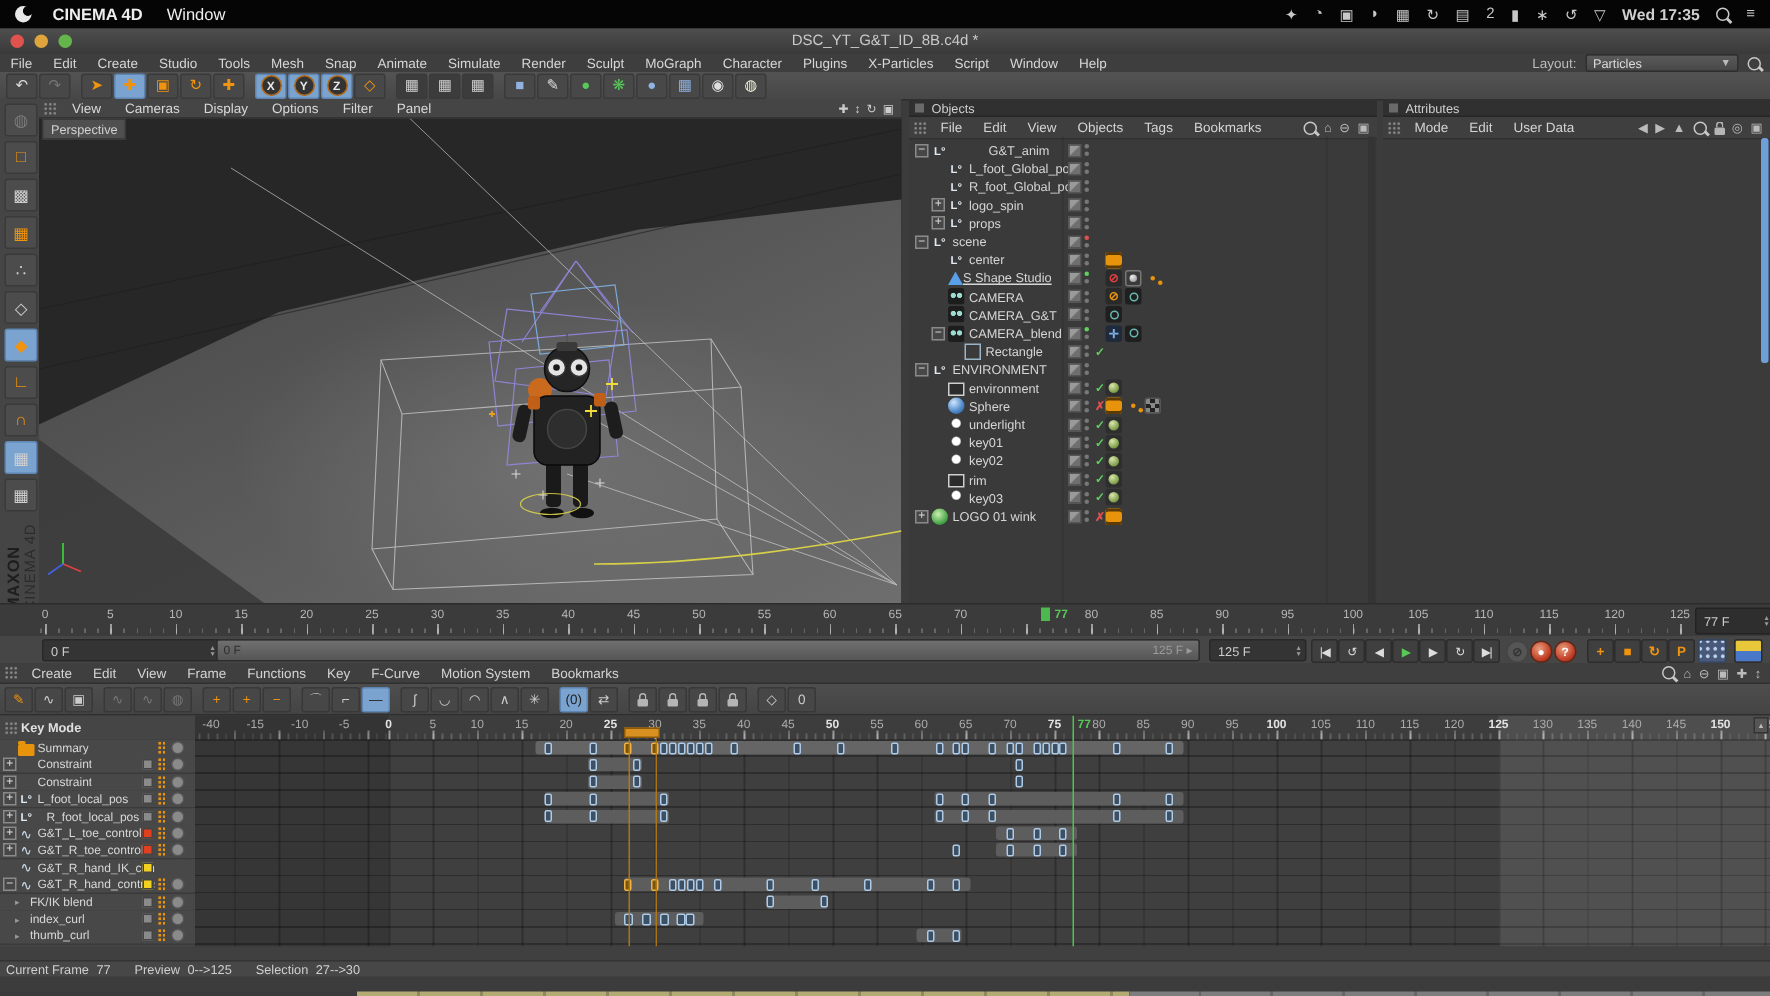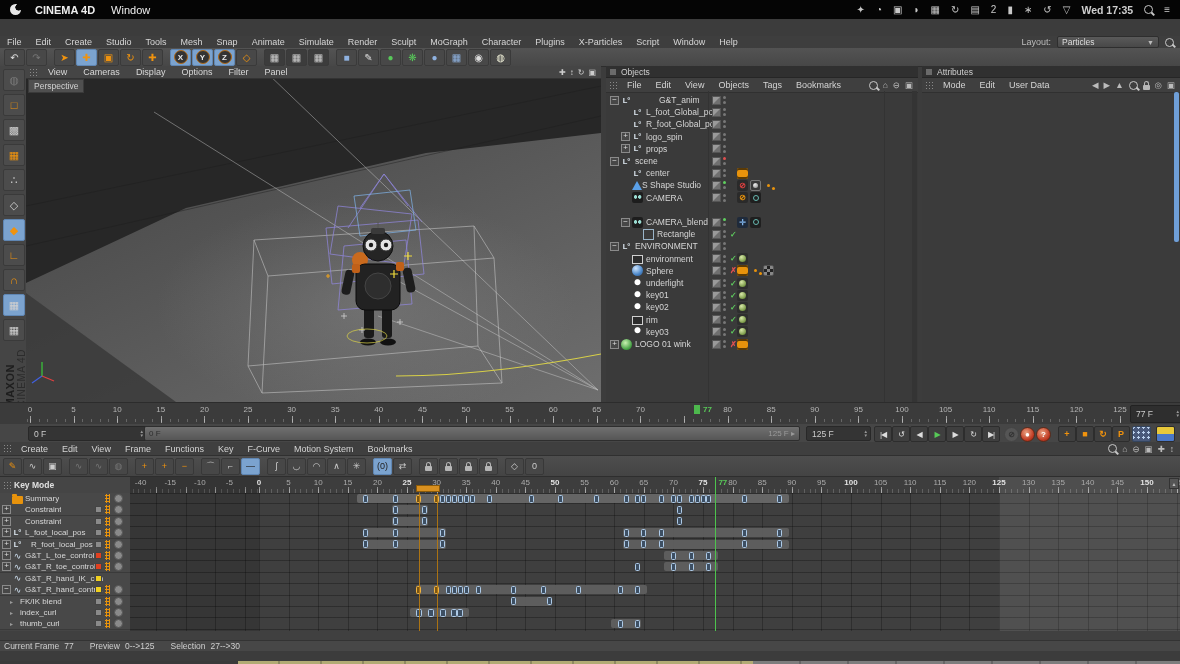--- a/index.html
+++ b/index.html
@@ -232,20 +232,26 @@
           <span class="sic">∗</span>
           <span class="sic">↺</span>
           <span class="sic">▽</span>
         </span>
       <span style="font-size:10.5px;font-weight:bold;">Wed 17:35</span>
       <span class="magico"></span>
       <span style="font-size:10px;">≡</span>
     </span>
   </div>
 
+  <div id="titlebar" class="abs">
+    <span class="traffic" style="background:#e0524d"></span>
+    <span class="traffic" style="background:#e0a43c"></span>
+    <span class="traffic" style="background:#65b54d"></span>
+    <span class="title">DSC_YT_G&amp;T_ID_8B.c4d *</span>
+  </div>
 
   <div id="menubar" class="abs">
     <span id="appmenus" class="row">
         <span class="mi">File</span>
         <span class="mi">Edit</span>
         <span class="mi">Create</span>
         <span class="mi">Studio</span>
         <span class="mi">Tools</span>
         <span class="mi">Mesh</span>
         <span class="mi">Snap</span>
@@ -555,40 +561,50 @@
           <span style="position: absolute; left: 40px; white-space: nowrap;">center</span>
           <span class="laysq" style="left: 106px; position: absolute;"></span>
           <span class="vdots" style="left: 117px;">
             <i></i>
             <i></i>
           </span>
           <span class="tag t-film" style="left: 131px;"></span>
         </div>
         <div class="trow" style="top: 88.4px;">
           <span class="oicon i-figure" style="left: 26px;"></span>
-          <span style="position: absolute; left: 36px; white-space: nowrap;">S Shape Studio</span>
+          <span style="position: absolute; left: 36px; white-space: nowrap; text-decoration: underline;">S Shape Studio</span>
           <span class="laysq" style="left: 106px; position: absolute;"></span>
           <span class="vdots" style="left: 117px;">
             <i style="background: rgb(95, 208, 95);"></i>
             <i></i>
           </span>
           <span class="tag t-slash-red" style="left: 131px;">⊘</span>
           <span class="tag t-display" style="left: 144px;"></span>
           <span class="tag t-dots-orange" style="left: 157px;"></span>
         </div>
         <div class="trow" style="top: 100.6px;">
           <span class="oicon i-cam" style="left: 26px;"></span>
           <span style="position: absolute; left: 40px; white-space: nowrap;">CAMERA</span>
           <span class="laysq" style="left: 106px; position: absolute;"></span>
           <span class="vdots" style="left: 117px;">
             <i></i>
             <i></i>
           </span>
           <span class="tag t-slash-orange" style="left: 131px;">⊘</span>
           <span class="tag t-cam" style="left: 144px;"></span>
+        </div>
+        <div class="trow" style="top: 112.8px;">
+          <span class="oicon i-cam" style="left: 26px;"></span>
+          <span style="position: absolute; left: 40px; white-space: nowrap;">CAMERA_G&amp;T</span>
+          <span class="laysq" style="left: 106px; position: absolute;"></span>
+          <span class="vdots" style="left: 117px;">
+            <i></i>
+            <i></i>
+          </span>
+          <span class="tag t-cam" style="left: 131px;"></span>
         </div>
         <div class="trow" style="top: 125px;">
           <span class="exp" style="left: 15px;">−</span>
           <span class="oicon i-cam" style="left: 26px;"></span>
           <span style="position: absolute; left: 40px; white-space: nowrap;">CAMERA_blend</span>
           <span class="laysq" style="left: 106px; position: absolute;"></span>
           <span class="vdots" style="left: 117px;">
             <i style="background: rgb(95, 208, 95);"></i>
             <i></i>
           </span>

